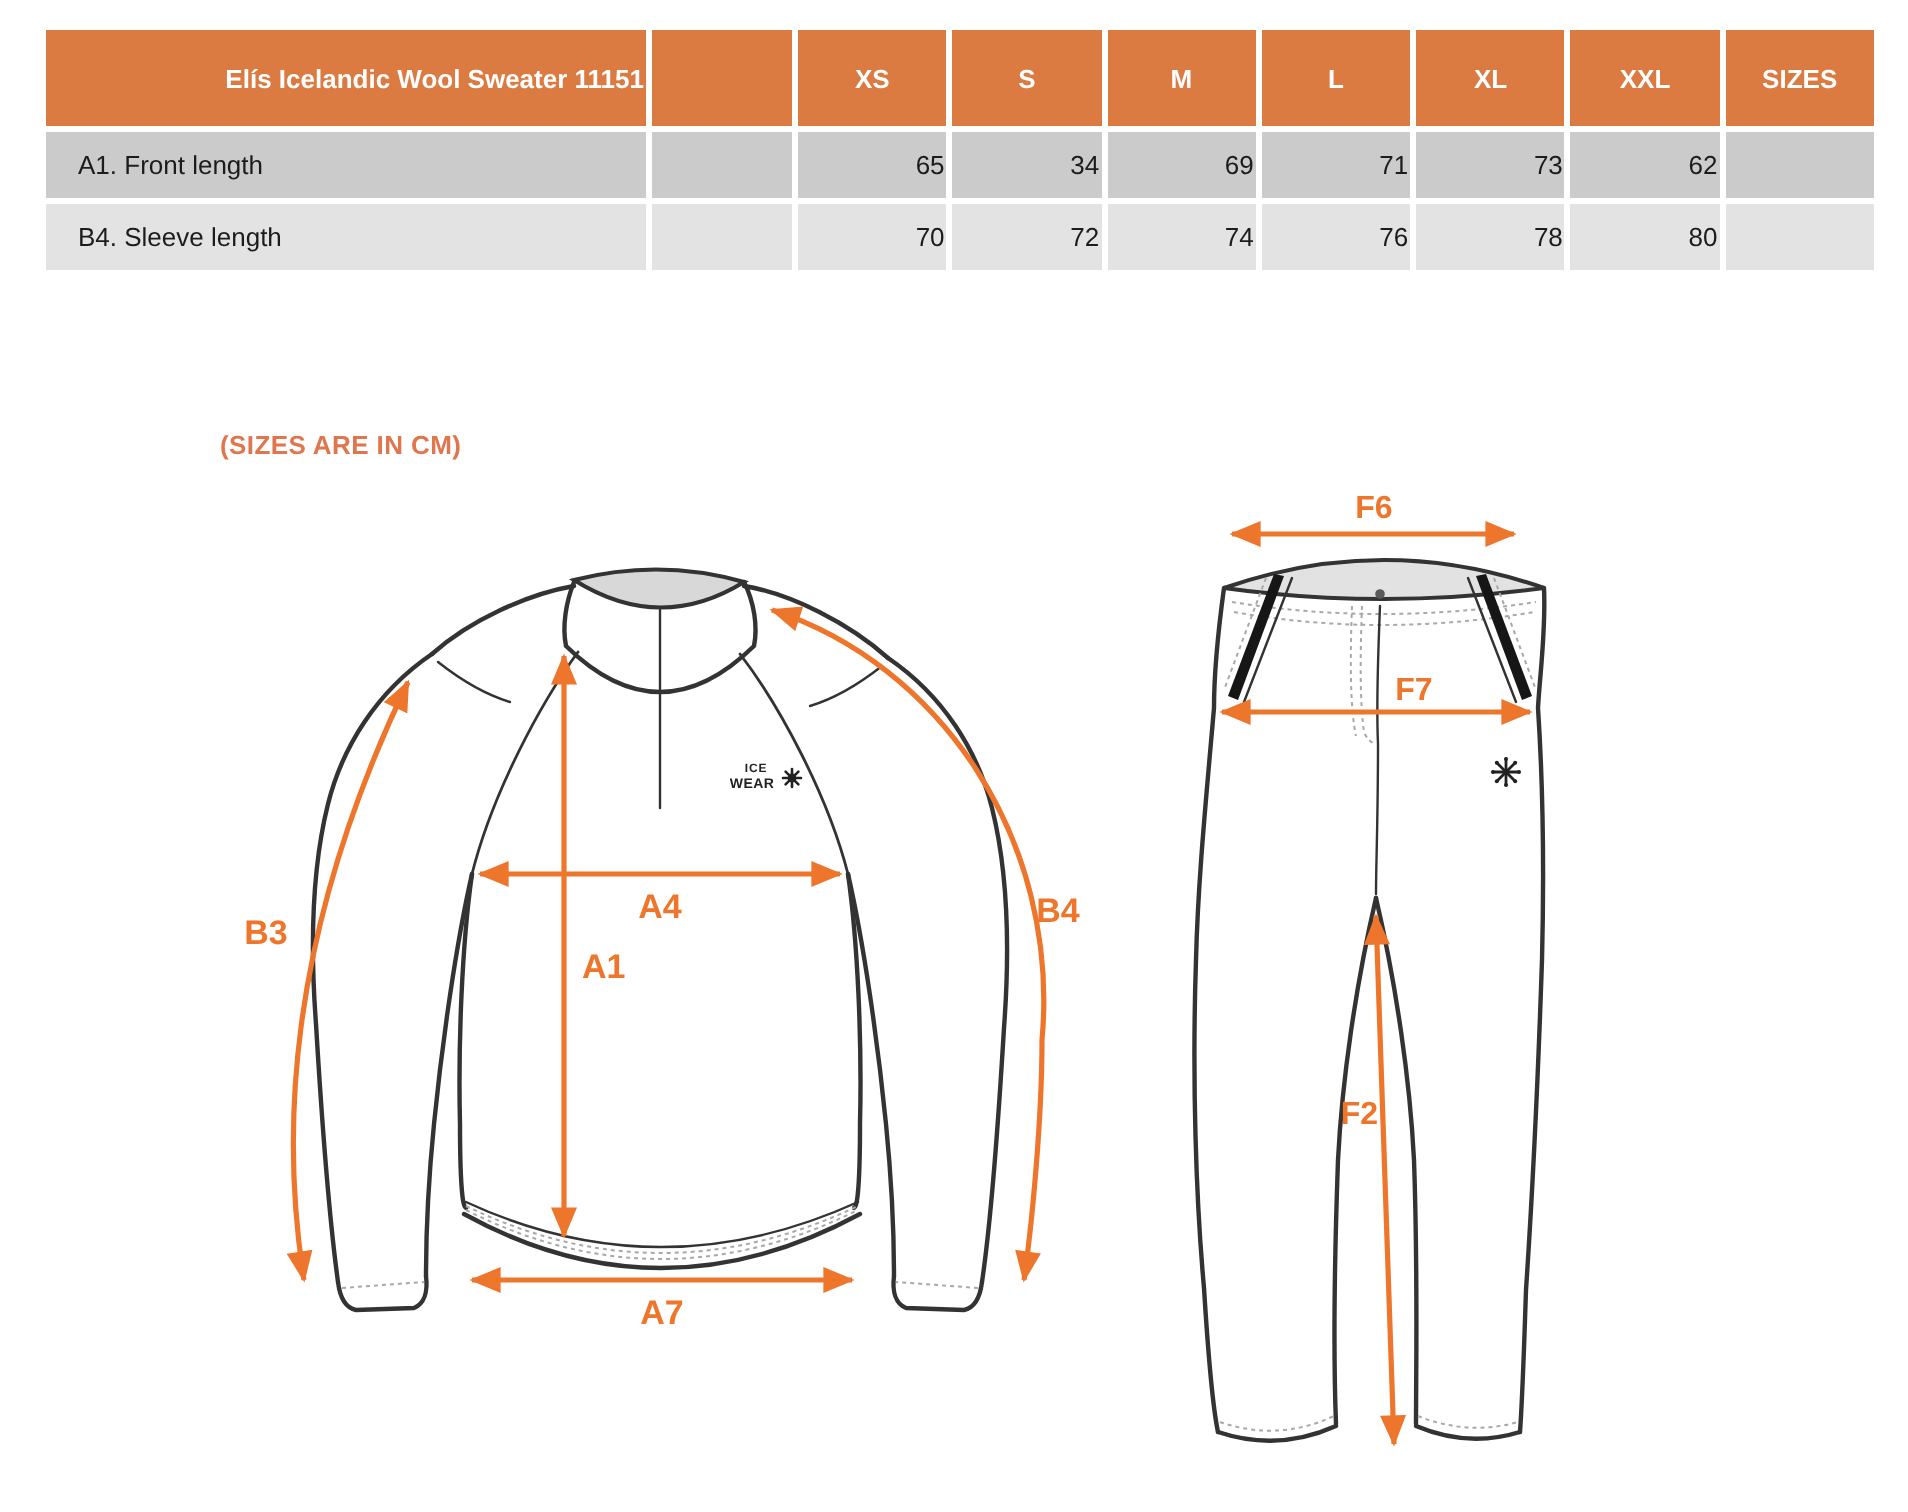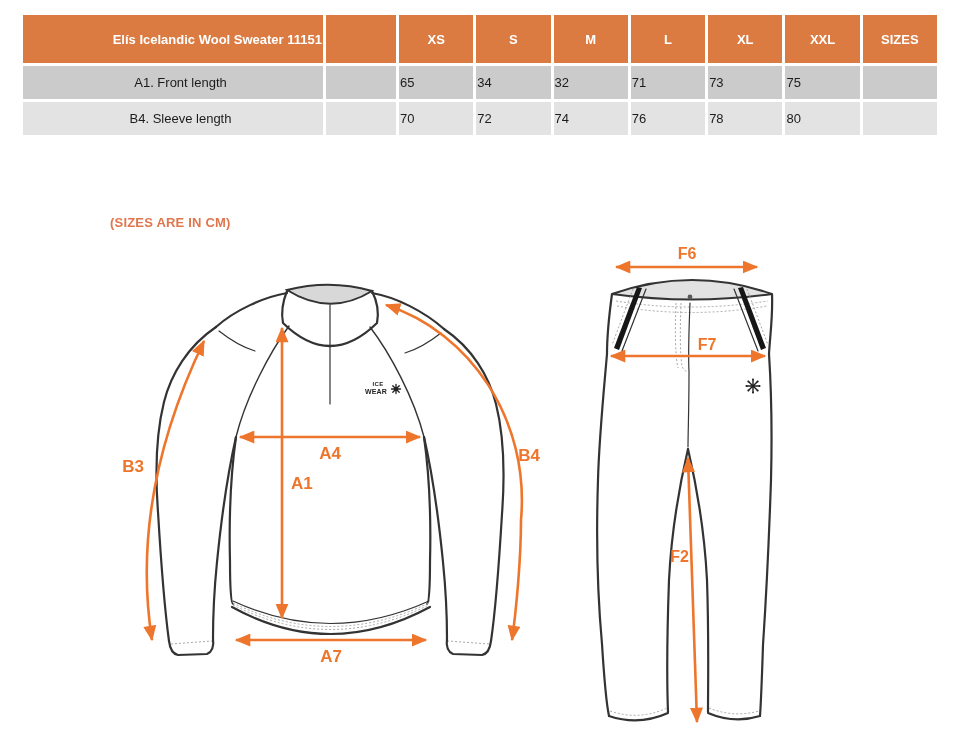--- a/index.html
+++ b/index.html
@@ -15,22 +15,22 @@
   .size-table th,.size-table td{
     font-size:13px;overflow:hidden;white-space:nowrap;
   }
   .size-table thead th{
     background:var(--header-bg);color:var(--header-text);
     font-weight:700;height:46px;text-align:center;
   }
   .size-table thead th.title-cell{
     text-align:right;padding-left:36px;font-size:13px;
   }
-  .size-table tbody td{height:31px;color:var(--cell-text);text-align:left;}
-  .size-table tbody td.label-cell{text-align:center;padding-left:16px;}
+  .size-table tbody td{height:31px;color:var(--cell-text);text-align:right;}
+  .size-table tbody td.label-cell{text-align:left;padding-left:16px;}
   .size-table tr.row-dark td{background:var(--row-dark);}
   .size-table tr.row-light td{background:var(--row-light);}
   
   .note{
     position:absolute;left:62px;top:215px;
     font-size:13px;font-weight:700;color:var(--note-orange);letter-spacing:.2px;margin-left:48px;
   }
   
   svg.diagrams{position:absolute;left:0;top:0;pointer-events:none;}
   .outline{fill:none;stroke:var(--outline);stroke-width:2.2;stroke-linecap:round;stroke-linejoin:round;}
@@ -73,24 +73,24 @@
         <th>XXL</th>
         <th>SIZES</th>
       </tr>
   </thead>
   <tbody id="table-body">
       <tr class="row-dark">
         <td class="label-cell">A1. Front length</td>
         <td></td>
         <td>65</td>
         <td>34</td>
-        <td>32</td>
+        <td>69</td>
         <td>71</td>
         <td>73</td>
-        <td>75</td>
+        <td>62</td>
         <td></td>
       </tr>
       <tr class="row-light">
         <td class="label-cell">B4. Sleeve length</td>
         <td></td>
         <td>70</td>
         <td>72</td>
         <td>74</td>
         <td>76</td>
         <td>78</td>

